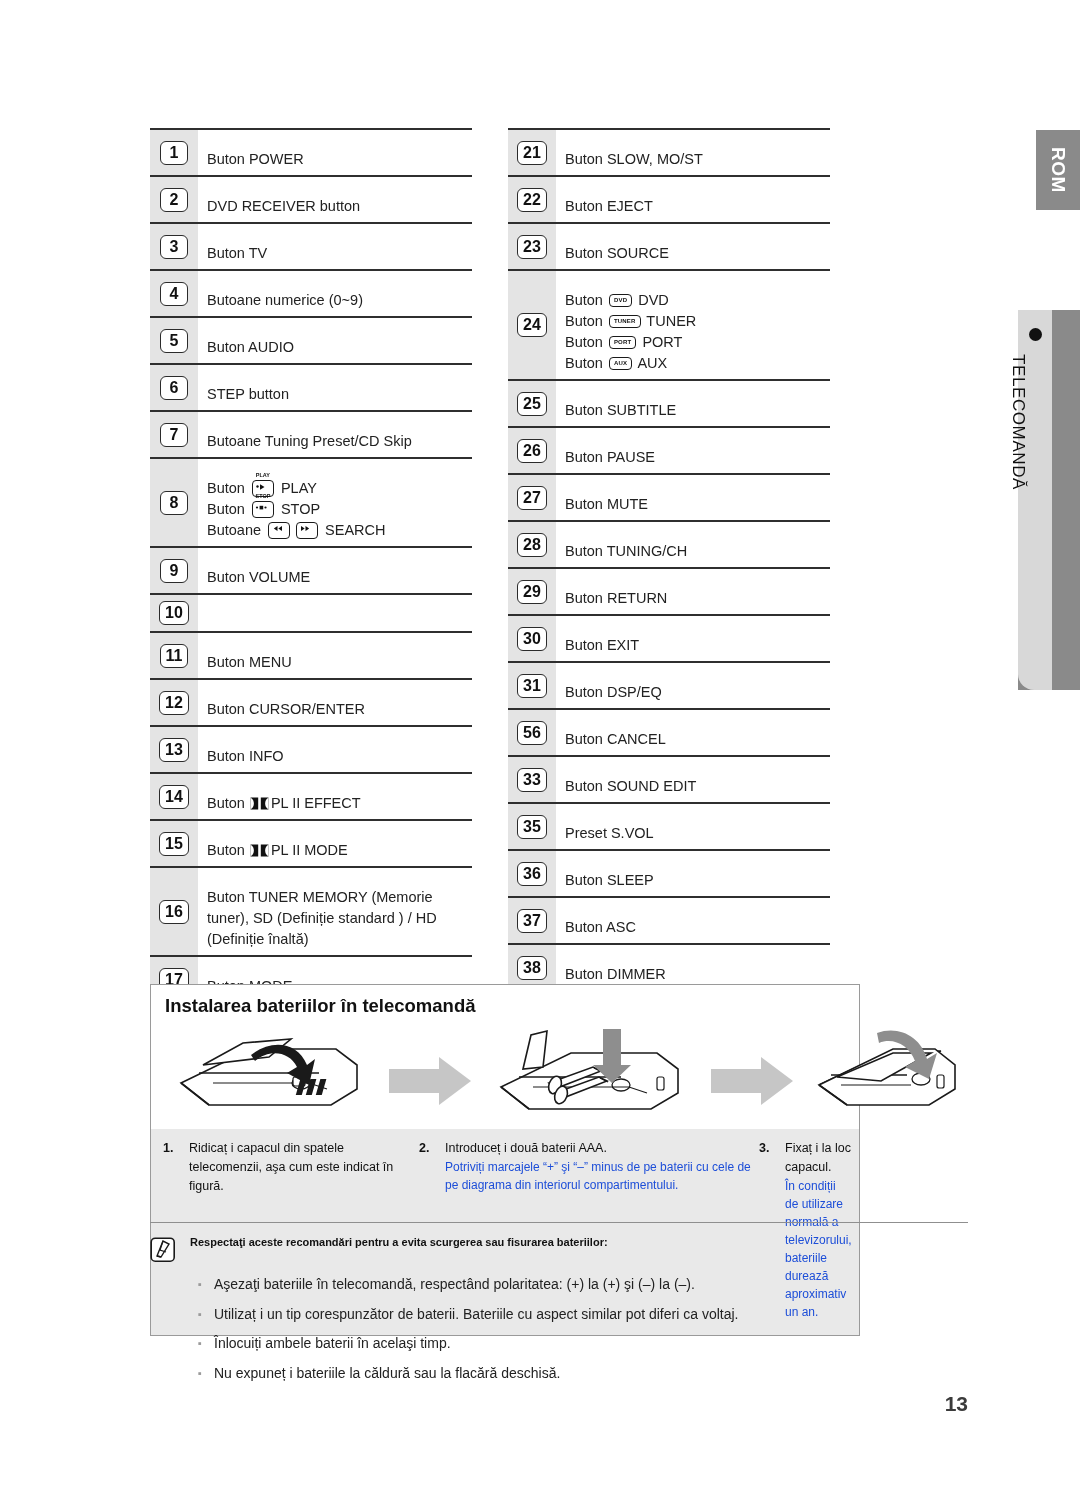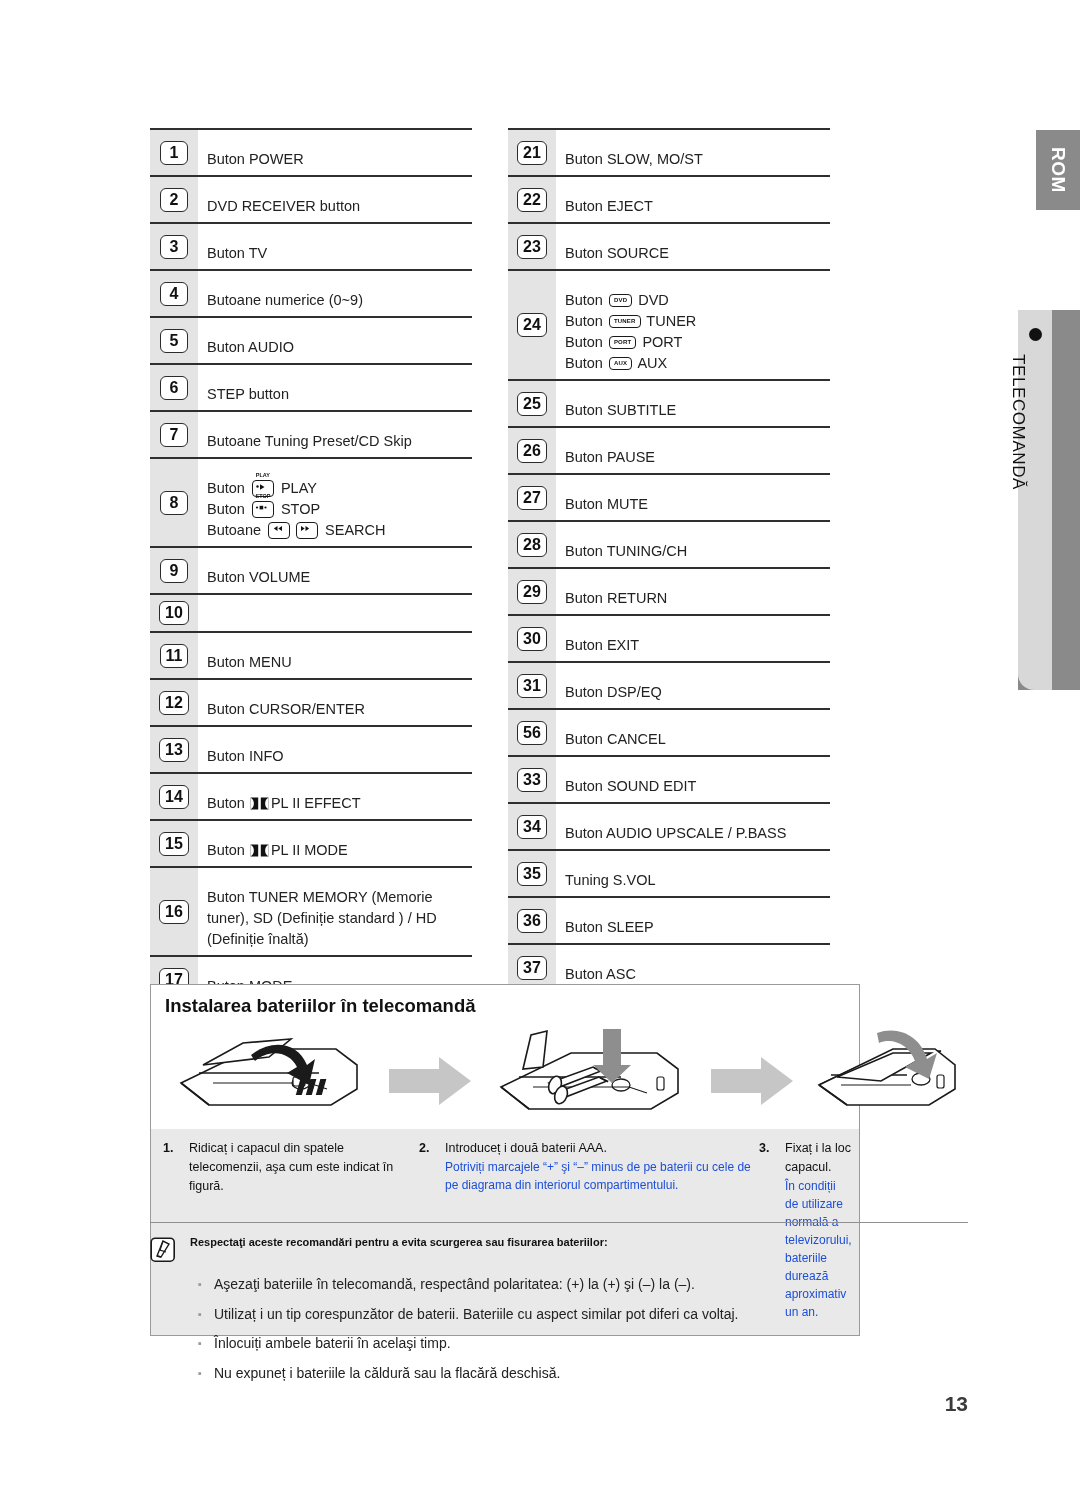--- a/index.html
+++ b/index.html
@@ -596,32 +596,24 @@
       <div class="btn-row">
         <div class="num-cell">
           <span class="badge">33</span>
         </div>
         <div class="desc-cell">
           <div class="desc-line">Buton SOUND EDIT</div>
         </div>
       </div>
       <div class="btn-row">
         <div class="num-cell">
-          <span class="badge">34</span>
-        </div>
-        <div class="desc-cell">
-          <div class="desc-line">Buton AUDIO UPSCALE / P.BASS</div>
-        </div>
-      </div>
-      <div class="btn-row">
-        <div class="num-cell">
           <span class="badge">35</span>
         </div>
         <div class="desc-cell">
-          <div class="desc-line">Tuning S.VOL</div>
+          <div class="desc-line">Preset S.VOL</div>
         </div>
       </div>
       <div class="btn-row">
         <div class="num-cell">
           <span class="badge">36</span>
         </div>
         <div class="desc-cell">
           <div class="desc-line">Buton SLEEP</div>
         </div>
       </div>

